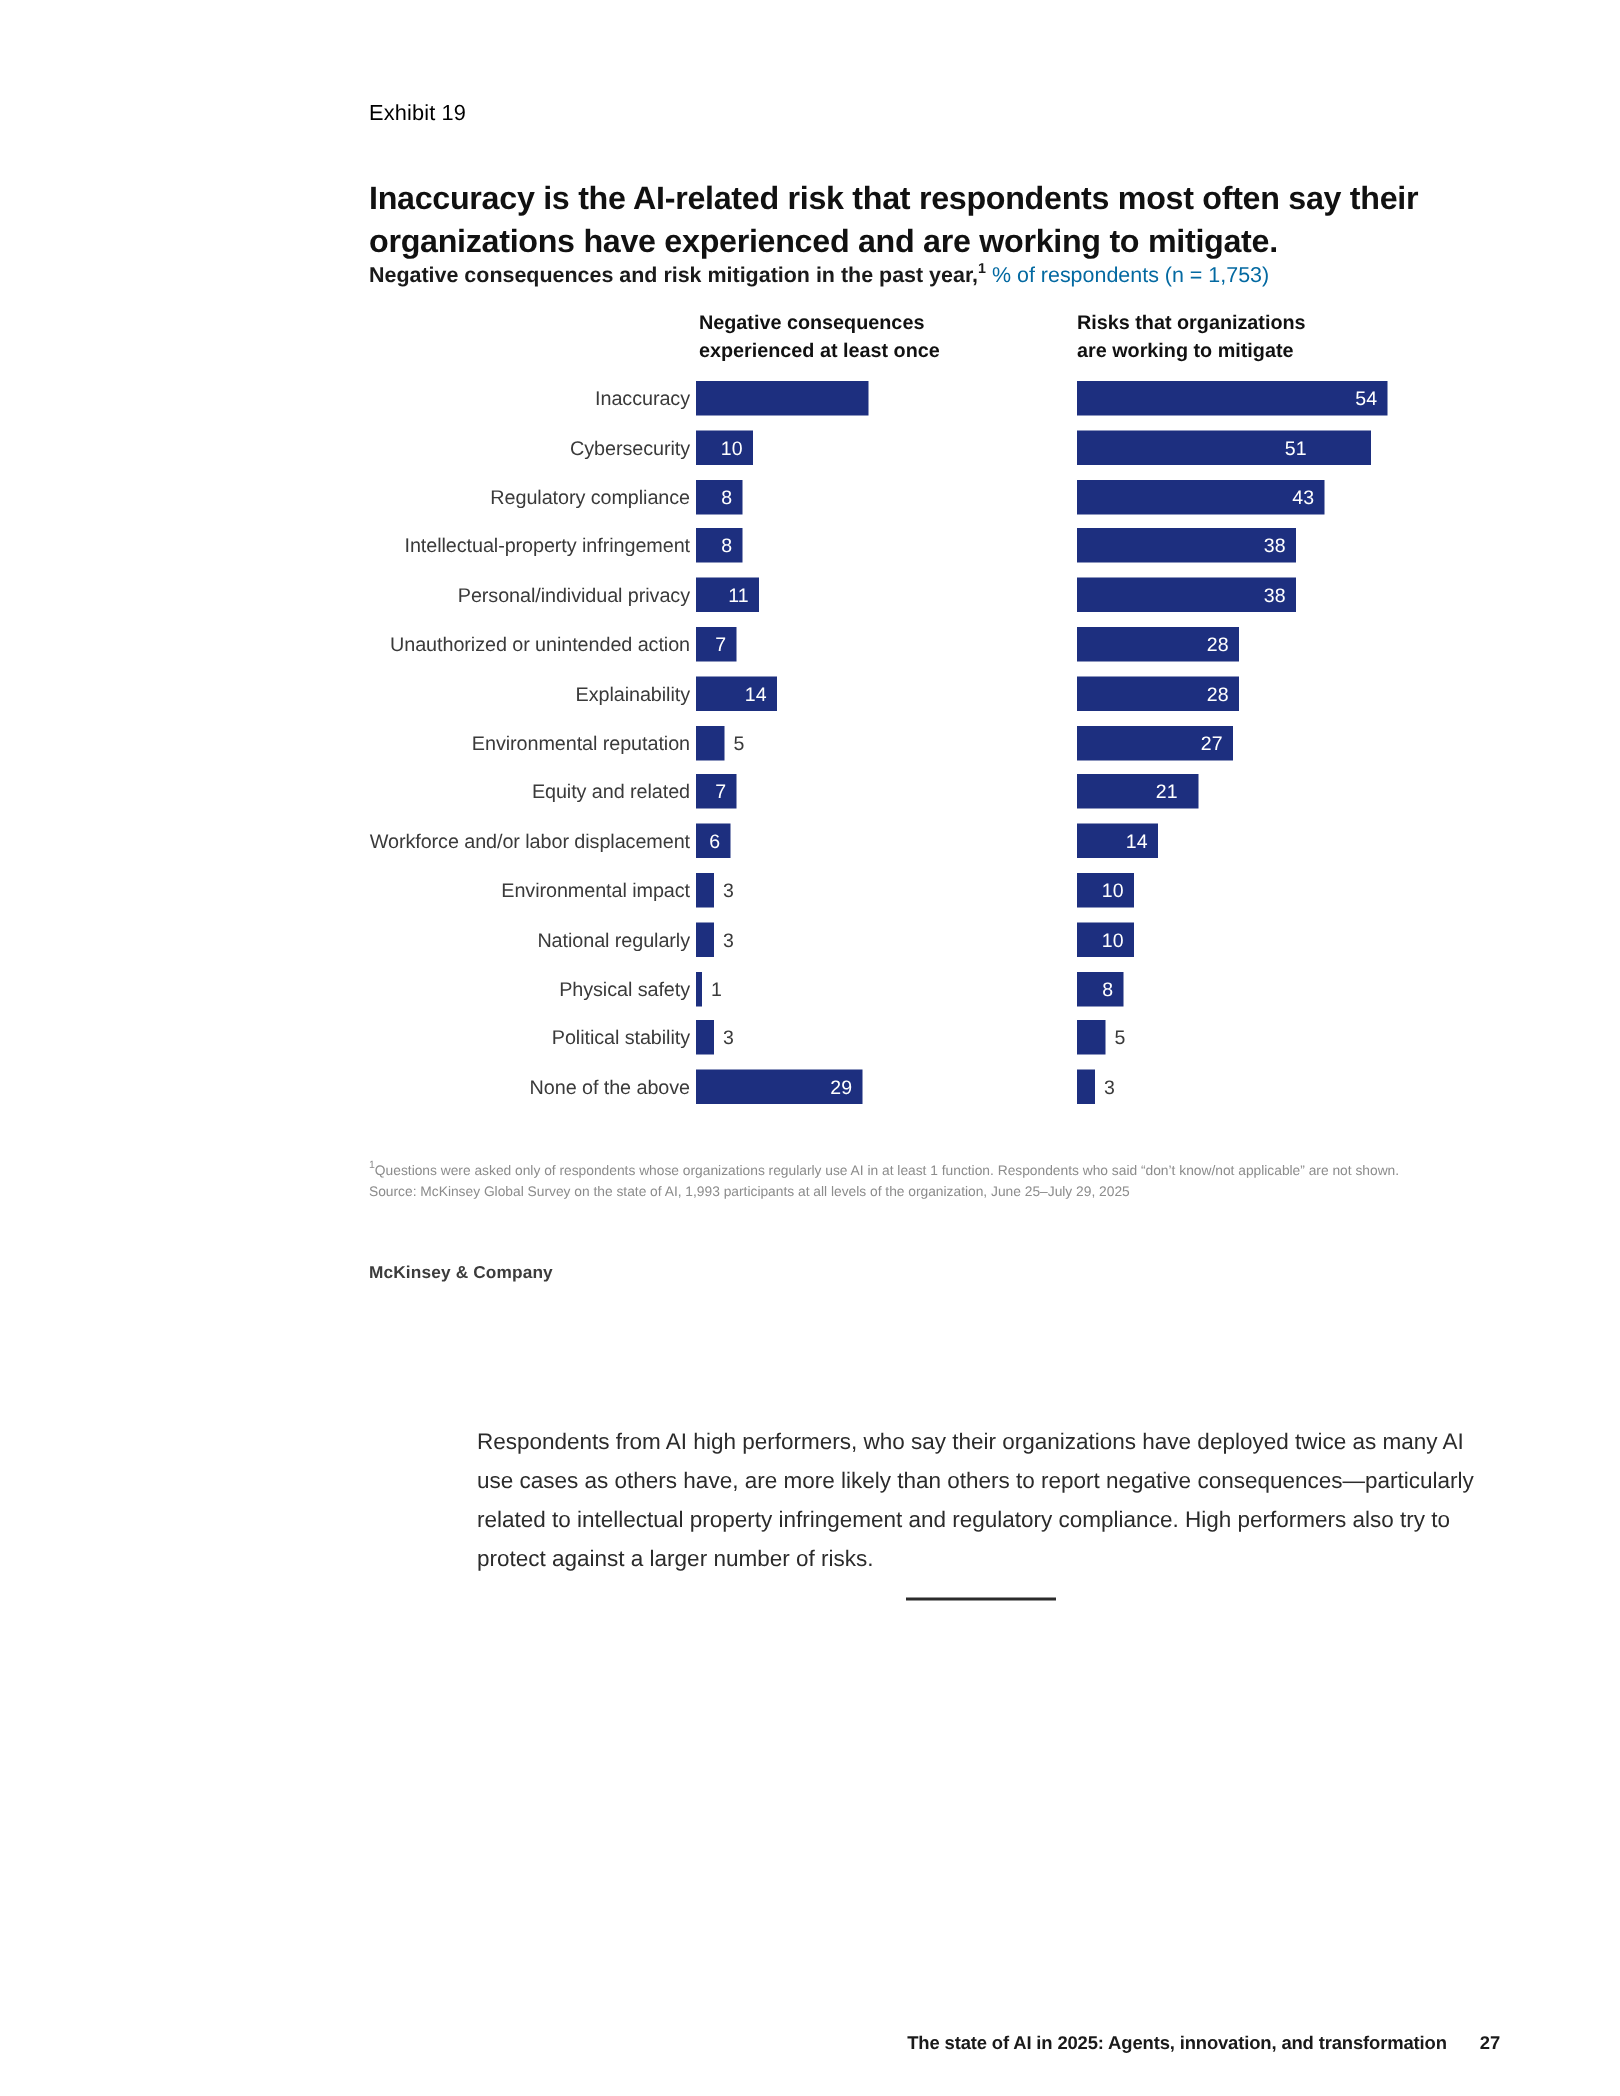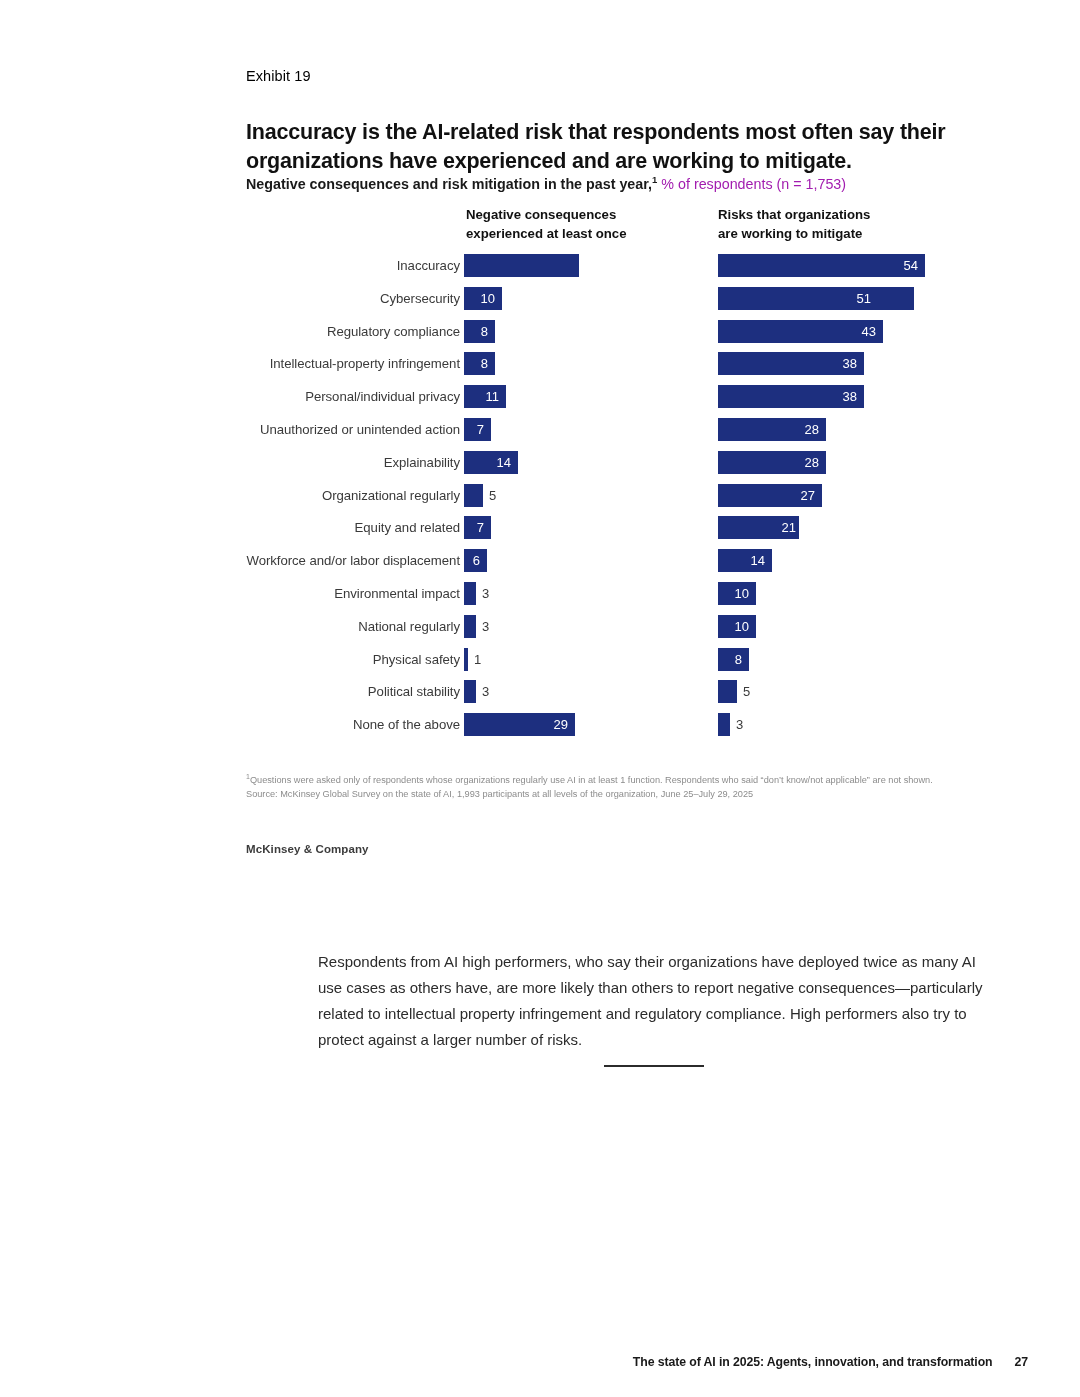--- a/index.html
+++ b/index.html
@@ -52,21 +52,21 @@
     font-weight: 700;
   }
   .subhead sup {
     font-size: 9.5px;
     font-weight: 700;
     vertical-align: super;
     line-height: 0;
   }
   .subhead .sub-light {
     font-weight: 400;
-    color: #a21caf;
+    color: #0369a1;
   }
 
   
   .col-head {
     position: absolute;
     font-size: 13.2px;
     font-weight: 700;
     line-height: 1.42;
     color: #111111;
   }
@@ -163,21 +163,21 @@
     background: #2b2b2b;
   }
 
   
   .page-footer {
     position: absolute;
     left: 0;
     top: 1355px;
     width: 1080px;
     text-align: right;
-    padding-right: 52px;
+    padding-right: 80px;
     box-sizing: border-box;
     font-size: 12.3px;
     font-weight: 700;
     color: #1a1a1a;
     letter-spacing: -.1px;
   }
   .page-footer .pno {
     display: inline-block;
     margin-left: 22px;
     font-weight: 700;
@@ -279,39 +279,39 @@
         <div class="panel left">
           <div class="bar" style="width: 54px; background: rgb(29, 47, 127);"></div>
           <div class="bar-value inside" style="width: 54px; left: 0px; text-align: right; box-sizing: border-box; padding-right: 7px; right: auto;">14</div>
         </div>
         <div class="panel right">
           <div class="bar" style="width: 108px; background: rgb(29, 47, 127);"></div>
           <div class="bar-value inside" style="width: 108px; left: 0px; text-align: right; box-sizing: border-box; padding-right: 7px; right: auto;">28</div>
         </div>
       </div>
       <div class="row">
-        <div class="cat-label">Organizational regularly</div>
+        <div class="cat-label">Environmental reputation</div>
         <div class="panel left">
           <div class="bar" style="width: 19px; background: rgb(29, 47, 127);"></div>
           <div class="bar-value outside" style="left: 19px;">5</div>
         </div>
         <div class="panel right">
           <div class="bar" style="width: 104px; background: rgb(29, 47, 127);"></div>
           <div class="bar-value inside" style="width: 104px; left: 0px; text-align: right; box-sizing: border-box; padding-right: 7px; right: auto;">27</div>
         </div>
       </div>
       <div class="row">
         <div class="cat-label">Equity and related</div>
         <div class="panel left">
           <div class="bar" style="width: 27px; background: rgb(29, 47, 127);"></div>
           <div class="bar-value inside" style="width: 27px; left: 0px; text-align: right; box-sizing: border-box; padding-right: 7px; right: auto;">7</div>
         </div>
         <div class="panel right">
           <div class="bar" style="width: 81px; background: rgb(29, 47, 127);"></div>
-          <div class="bar-value inside" style="width: 81px; left: 0px; text-align: right; box-sizing: border-box; padding-right: 3px; right: auto;">21</div>
+          <div class="bar-value inside" style="width: 81px; left: 0px; text-align: right; box-sizing: border-box; padding-right: 14px; right: auto;">21</div>
         </div>
       </div>
       <div class="row">
         <div class="cat-label">Workforce and/or labor displacement</div>
         <div class="panel left">
           <div class="bar" style="width: 23px; background: rgb(29, 47, 127);"></div>
           <div class="bar-value inside" style="width: 23px; left: 0px; text-align: right; box-sizing: border-box; padding-right: 7px; right: auto;">6</div>
         </div>
         <div class="panel right">
           <div class="bar" style="width: 54px; background: rgb(29, 47, 127);"></div>

